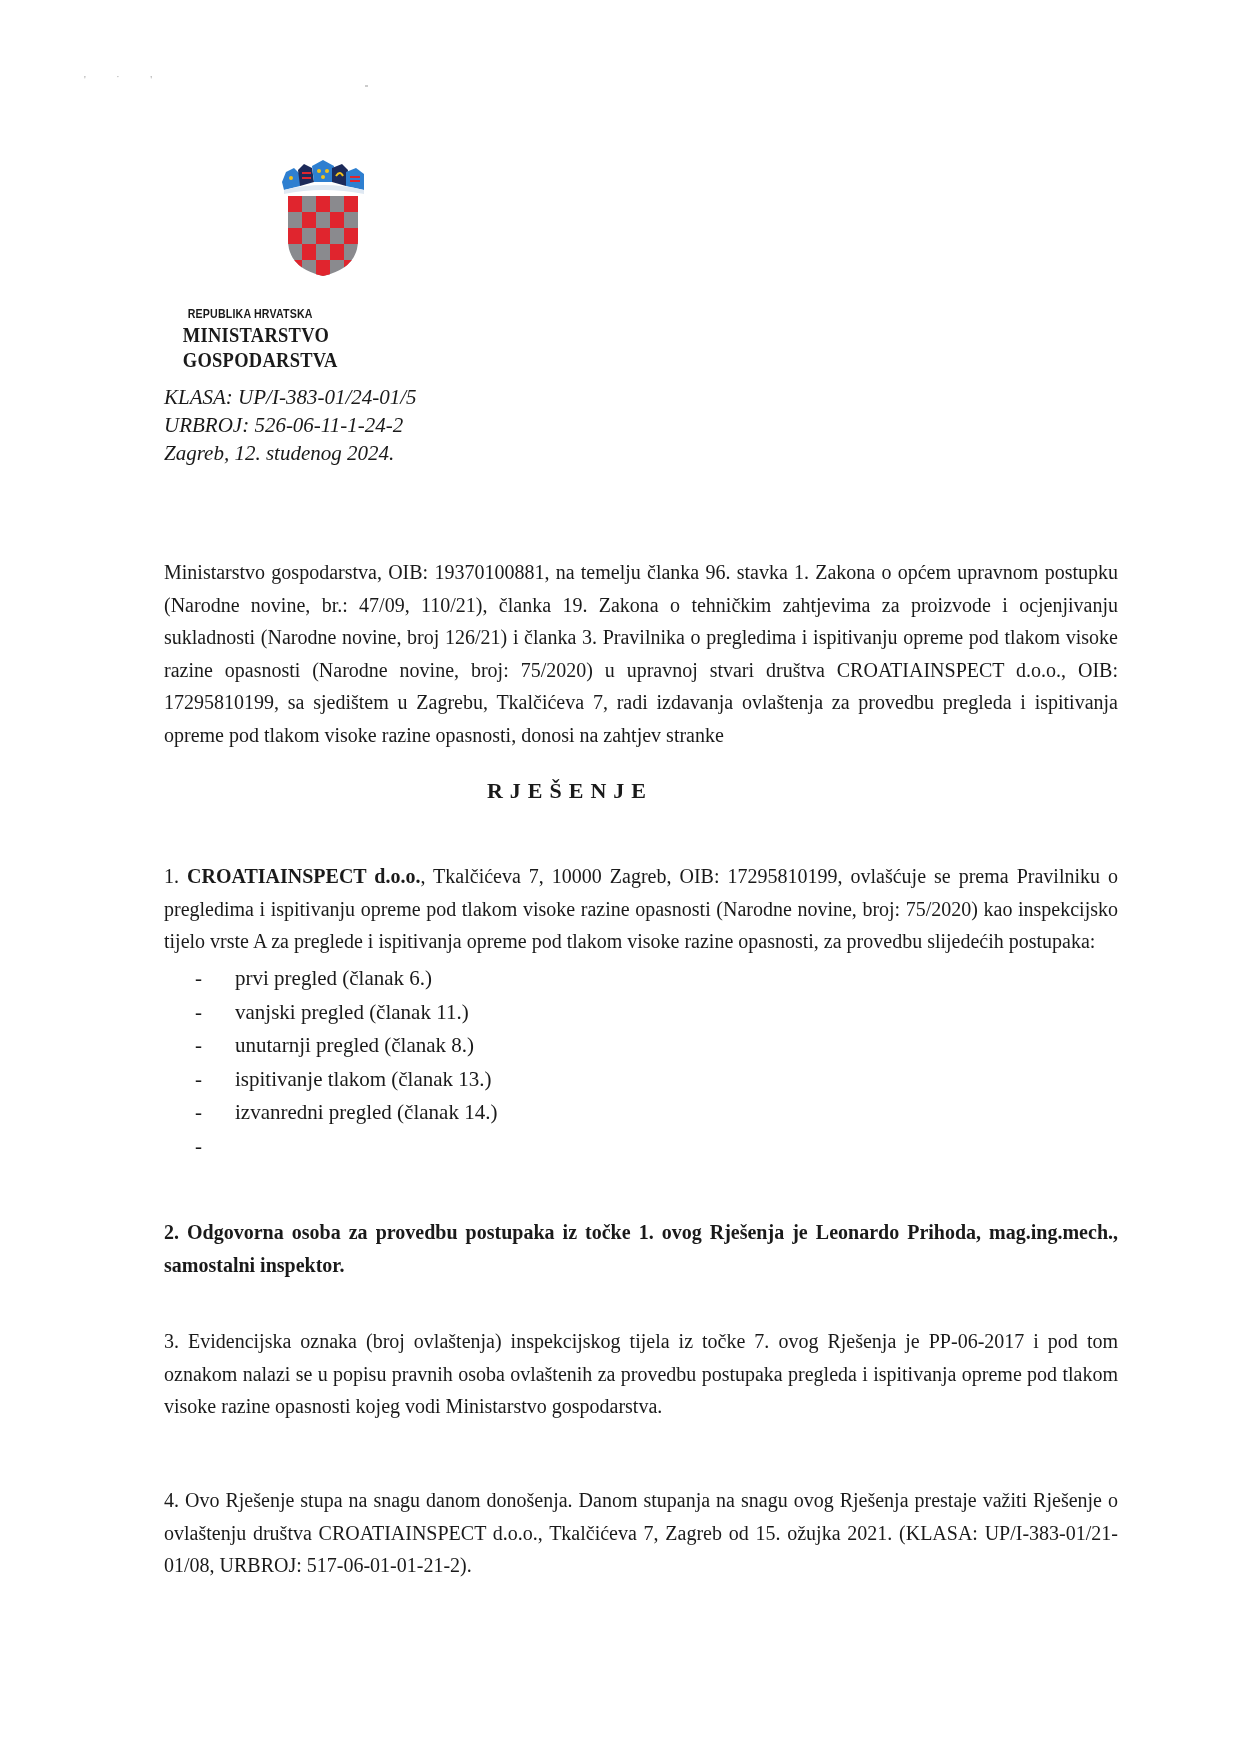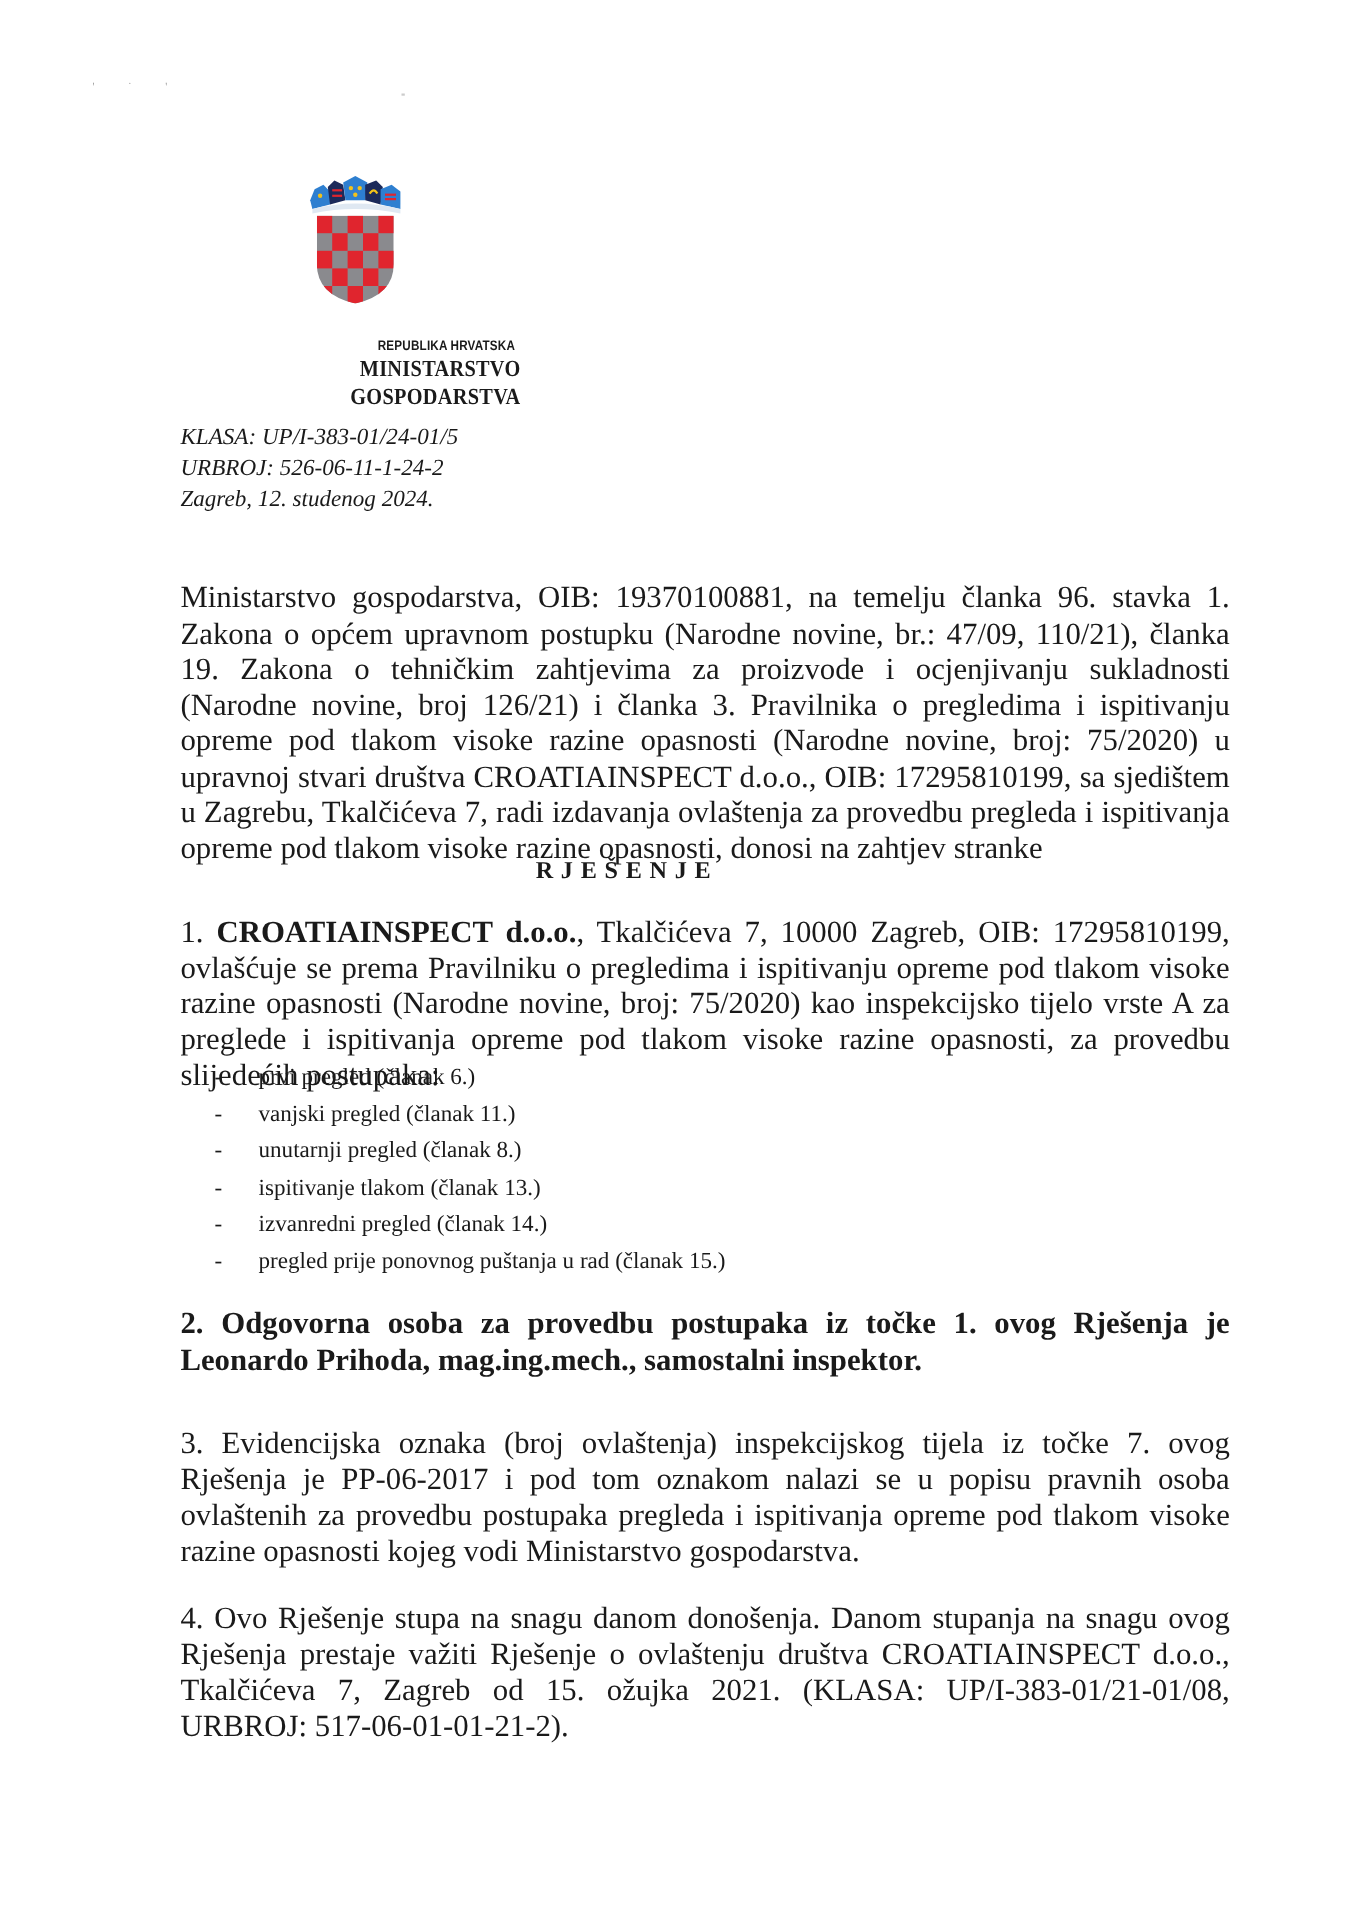--- a/index.html
+++ b/index.html
@@ -1,25 +1,25 @@
 <!DOCTYPE html>
 <html><head>
 <meta charset="utf-8">
 <style>
   html, body { margin: 0; padding: 0; background: #ffffff; }
   body { width: 1240px; height: 1753px; position: relative; overflow: hidden;
          font-family: "Liberation Serif", "DejaVu Serif", serif; color: #1a1a1a; }
   .scan-marks { position: absolute; left: 84px; top: 74px; font-size: 10px; color: #999; letter-spacing: 14px; }
   .scan-dot { position: absolute; left: 365px; top: 85px; width: 3px; height: 2px; background: #ccc; }
   .coat { position: absolute; left: 280px; top: 160px; width: 86px; height: 118px; }
-  .header { position: absolute; left: 163px; top: 307px; width: 330px; text-align: right; }
+  .header { position: absolute; left: 163px; top: 307px; width: 330px; text-align: left; }
   .republika { font-family: "Liberation Sans", sans-serif; font-weight: bold; font-size: 12.5px; letter-spacing: 0.2px; transform: scaleX(0.85); }
   .ministry { font-family: "Liberation Serif", serif; font-weight: bold; font-size: 21px; margin-top: 2px; transform: scaleX(0.88); letter-spacing: 0.3px; }
   .refs { position: absolute; left: 164px; top: 383px; font-size: 21px; line-height: 28px; font-style: italic; }
-  .body-text { position: absolute; left: 164px; width: 954px; font-size: 28px; line-height: 32.5px; text-align: justify; }
+  .body-text { position: absolute; left: 164px; width: 954px; font-size: 20px; line-height: 32.5px; text-align: justify; margin-top: 28px; }
   .p-intro { top: 528px; }
   .title { position: absolute; left: 0; width: 1140px; top: 778px; text-align: center; font-weight: bold; font-size: 22px; letter-spacing: 7px; }
   .p1 { top: 832px; }
   .list { position: absolute; left: 195px; top: 962px; font-size: 21px; line-height: 33.5px; margin: 0; padding: 0; list-style: none; }
   .list li { position: relative; padding-left: 40px; }
   .list li .dash { position: absolute; left: 0; top: 0; }
   .p2 { top: 1188px; font-weight: bold; }
   .p3 { top: 1297px; }
   .p4 { top: 1456px; }
   .bold { font-weight: bold; }
@@ -92,18 +92,18 @@
 <div class="title">RJEŠENJE</div>
 
 <div class="body-text p1 last-line-left"><span>1. </span><span class="bold">CROATIAINSPECT d.o.o.</span><span>, Tkalčićeva 7, 10000 Zagreb, OIB: 17295810199, ovlašćuje se prema Pravilniku o pregledima i ispitivanju opreme pod tlakom visoke razine opasnosti (Narodne novine, broj: 75/2020) kao inspekcijsko tijelo vrste A za preglede i ispitivanja opreme pod tlakom visoke razine opasnosti, za provedbu slijedećih postupaka:</span></div>
 
 <ul class="list">
   <li><span class="dash">-</span><span>prvi pregled (članak 6.)</span></li>
   <li><span class="dash">-</span><span>vanjski pregled (članak 11.)</span></li>
   <li><span class="dash">-</span><span>unutarnji pregled (članak 8.)</span></li>
   <li><span class="dash">-</span><span>ispitivanje tlakom (članak 13.)</span></li>
   <li><span class="dash">-</span><span>izvanredni pregled (članak 14.)</span></li>
-  <li><span class="dash">-</span><span>pregled prije ponovnog puštanja u rad (članak 15.)</span></li>
+  <li><span class="dash">-</span></li>
 </ul>
 
 <div class="body-text p2 last-line-left">2. Odgovorna osoba za provedbu postupaka iz točke 1. ovog Rješenja je Leonardo Prihoda, mag.ing.mech., samostalni inspektor.</div>
 <div class="body-text p3 last-line-left">3. Evidencijska oznaka (broj ovlaštenja) inspekcijskog tijela iz točke 7. ovog Rješenja je PP-06-2017 i pod tom oznakom nalazi se u popisu pravnih osoba ovlaštenih za provedbu postupaka pregleda i ispitivanja opreme pod tlakom visoke razine opasnosti kojeg vodi Ministarstvo gospodarstva.</div>
 <div class="body-text p4 last-line-left">4. Ovo Rješenje stupa na snagu danom donošenja. Danom stupanja na snagu ovog Rješenja prestaje važiti Rješenje o ovlaštenju društva CROATIAINSPECT d.o.o., Tkalčićeva 7, Zagreb od 15. ožujka 2021. (KLASA: UP/I-383-01/21-01/08, URBROJ: 517-06-01-01-21-2).</div>
 
 </body></html>

